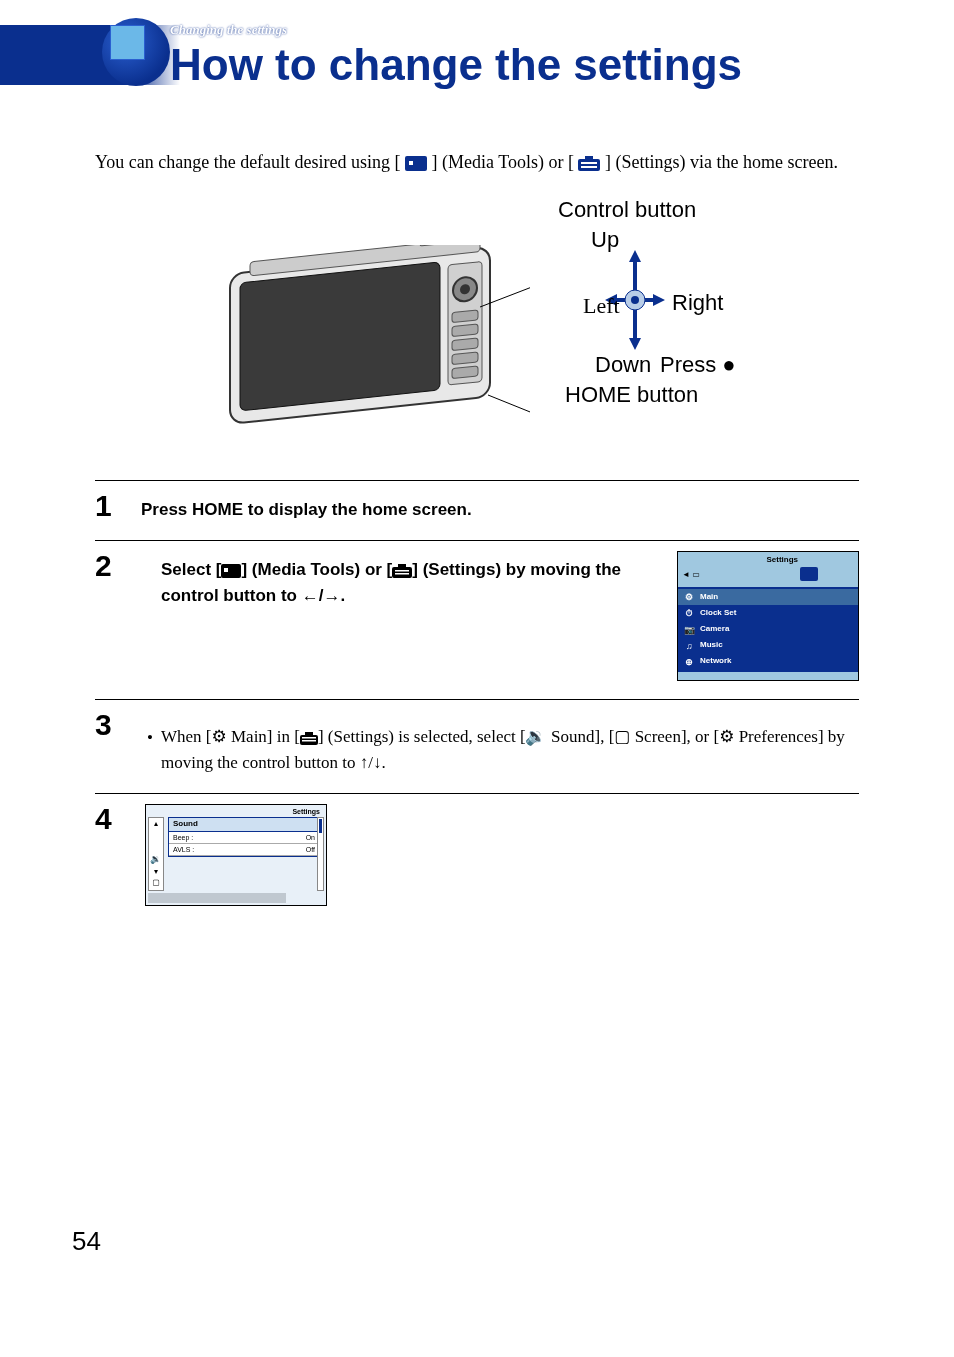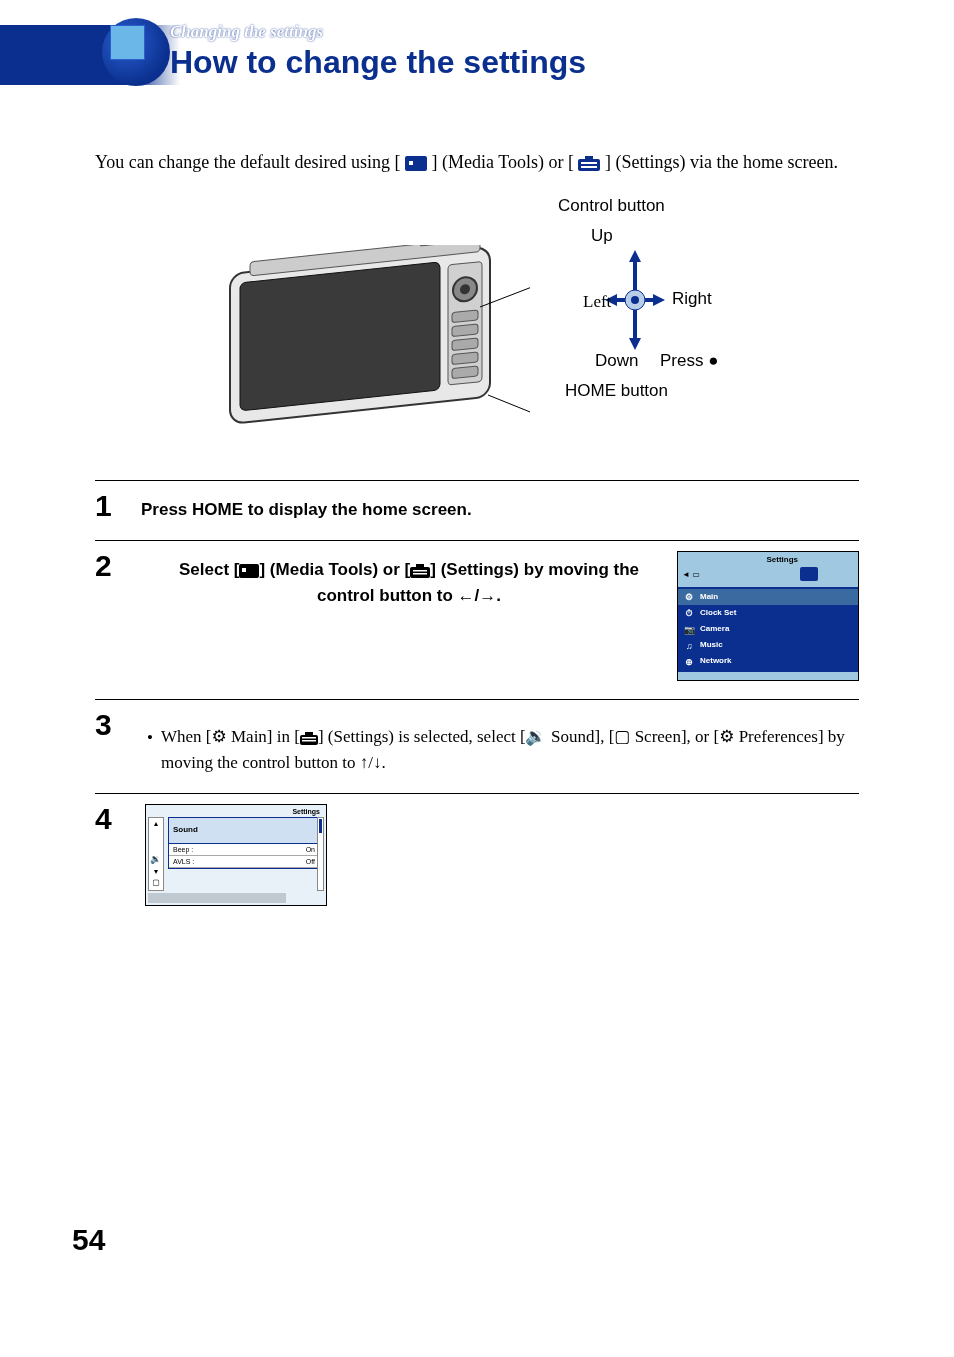--- a/index.html
+++ b/index.html
@@ -5,75 +5,75 @@
   html,body{margin:0;padding:0;background:#fff;color:#000;font-family:"Times New Roman",Times,serif;}
   .page{width:954px;height:1357px;position:relative;box-sizing:border-box;}
   
   .banner{position:relative;height:95px;}
   .banner-blue{position:absolute;left:0;top:25px;right:0;height:60px;
     background:linear-gradient(to right,#0a2f8e 0px,#0a2f8e 130px,#fff 180px);}
   .banner-circle{position:absolute;left:102px;top:18px;width:68px;height:68px;border-radius:50%;
     background:radial-gradient(circle at 35% 35%,#2a5fd0 0%,#0a2f8e 70%);}
   .banner-square{position:absolute;left:110px;top:25px;width:33px;height:33px;background:#6bb8e8;border:1px solid #2a5fd0;}
   .banner-texts{position:absolute;left:170px;top:22px;}
-  .breadcrumb{font-family:Georgia,serif;font-style:italic;font-weight:bold;color:#fff;font-size:17px;text-shadow:0 0 2px #0a2f8e;}
-  .page-title{font-family:Arial,Helvetica,sans-serif;font-weight:900;color:#0a2f8e;font-size:32px;margin-top:2px;}
+  .breadcrumb{font-family:Georgia,serif;font-style:italic;font-weight:bold;color:#fff;font-size:13px;text-shadow:0 0 2px #0a2f8e;}
+  .page-title{font-family:Arial,Helvetica,sans-serif;font-weight:900;color:#0a2f8e;font-size:44px;margin-top:2px;}
   
   .content{padding:10px 95px 0 95px;font-size:18px;line-height:1.35;}
   .intro{margin-top:45px;font-family:"Times New Roman",serif;}
   .inline-icon{display:inline-block;vertical-align:-3px;}
   
   .diagram{position:relative;height:260px;margin-top:15px;margin-bottom:25px;}
   .camera-svg{position:absolute;left:125px;top:50px;}
-  .diagram-label{position:absolute;font-family:Arial,Helvetica,sans-serif;font-size:17px;}
+  .diagram-label{position:absolute;font-family:Arial,Helvetica,sans-serif;font-size:22px;}
   .ctrl-title{left:463px;top:0;}
   .ctrl-up{left:496px;top:30px;text-align:center;}
   .ctrl-left{left:488px;top:96px;font-family:Liberation Serif, serif;}
   .ctrl-right{left:577px;top:93px;}
   .ctrl-down{left:500px;top:155px;}
   .ctrl-press{left:565px;top:155px;}
   .home-label{left:470px;top:185px;}
   .joy-svg{position:absolute;left:510px;top:55px;}
   
   .rule{border:none;border-top:1px solid #000;margin:18px 0 10px 0;}
   .step{display:flex;align-items:flex-start;margin-top:6px;}
   .step-num{font-family:Arial,Helvetica,sans-serif;font-weight:bold;font-size:30px;min-width:30px;line-height:1;}
   .step-body{font-family:Arial,Helvetica,sans-serif;font-weight:bold;font-size:17px;padding-top:8px;flex:1;margin-left:16px;}
   .step-sub{font-family:"Times New Roman",serif;font-weight:normal;font-size:17px;margin-top:8px;}
   .bullet-row{display:flex;gap:8px;margin-left:6px;}
   .bullet-dot{font-size:17px;line-height:1.4;}
   
   .step-flex{display:flex;gap:20px;align-items:flex-start;}
-  .step-text{flex:1;text-align:center;}
+  .step-text{flex:1;}
   
   .shot{width:180px;border:1px solid #000;font-family:Arial,Helvetica,sans-serif;}
   .shot-top{background:#a0c8e0;height:35px;position:relative;}
   .shot-top-label{position:absolute;right:60px;top:3px;font-size:8px;font-weight:bold;}
   .shot-top-icon{position:absolute;right:40px;top:15px;width:18px;height:14px;background:#0a2f8e;border-radius:2px;}
   .shot-tabs{display:flex;background:#0a2f8e;color:#fff;font-size:8px;}
   .shot-tab-right{flex:1;padding:2px 0;}
   .shot-row{padding:2px 6px;font-weight:bold;font-size:8px;display:flex;gap:6px;align-items:center;}
   .shot-row.sel{background:#3a6aa0;}
   .ic{display:inline-block;width:10px;font-size:9px;text-align:center;}
   .shot-bottom{background:#a0c8e0;height:8px;}
   
   .shot2{width:180px;height:100px;border:1px solid #000;font-family:Arial,Helvetica,sans-serif;position:relative;background:#e8f0f8;}
   .shot2-title{position:absolute;right:6px;top:2px;font-size:7px;font-weight:bold;}
   .shot2-sidebar{position:absolute;left:2px;top:12px;bottom:14px;width:14px;background:#fff;border:1px solid #888;}
   .shot2-sidebar .ar{font-size:8px;display:block;text-align:center;padding-top:1px;}
   .shot2-sidebar .ar.bot{position:absolute;bottom:1px;left:0;right:0;}
   .shot2-sidebar .sic{position:absolute;top:35px;left:1px;font-size:9px;}
   .shot2-panel{position:absolute;left:22px;right:6px;top:12px;background:#fff;border:1px solid #0a2f8e;}
-  .shot2-panel-head{background:#cee0f2;font-size:8px;font-weight:bold;padding:7px 4px;border-bottom:1px solid #0a2f8e;}
+  .shot2-panel-head{background:#cee0f2;font-size:8px;font-weight:bold;padding:1px 4px;border-bottom:1px solid #0a2f8e;}
   .shot2-panel-row{display:flex;justify-content:space-between;font-size:7px;padding:1px 4px;background:#fff;border-bottom:1px solid #aaa;}
   .shot2-scroll{position:absolute;right:2px;top:12px;bottom:14px;width:5px;background:#fff;border:1px solid #888;}
   .shot2-scroll::after{content:"";position:absolute;top:1px;left:1px;right:1px;height:14px;background:#0a2f8e;}
   .shot2-bot{position:absolute;left:2px;right:40px;bottom:2px;height:10px;background:#c0c8d0;}
   
-  .page-num{position:absolute;left:72px;bottom:100px;font-family:Arial,Helvetica,sans-serif;font-weight:bold;font-size:30px;}
+  .page-num{position:absolute;left:72px;bottom:100px;font-family:Arial,Helvetica,sans-serif;font-weight:normal;font-size:26px;}
 </style>
 </head>
 <body>
 
 <div class="page">
 
   <div class="banner">
     <div class="banner-blue"></div>
     <div class="banner-circle"></div>
     <div class="banner-square"></div>

